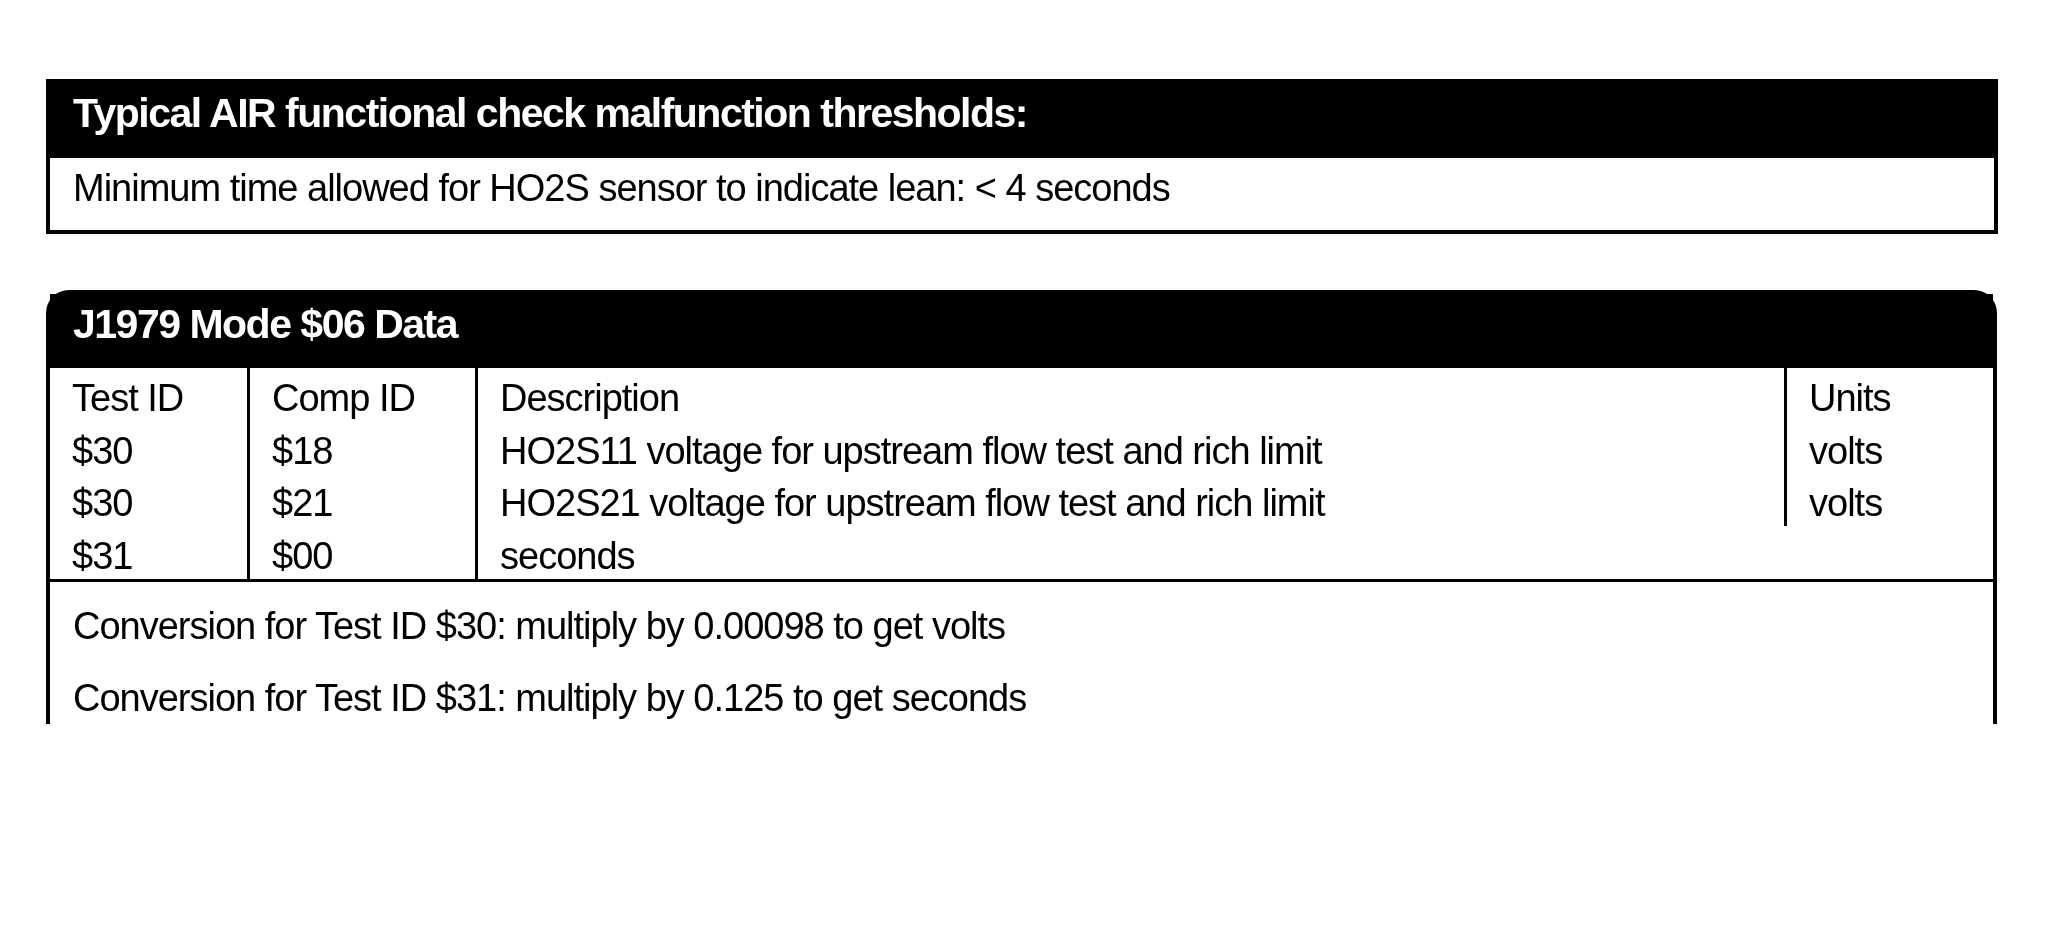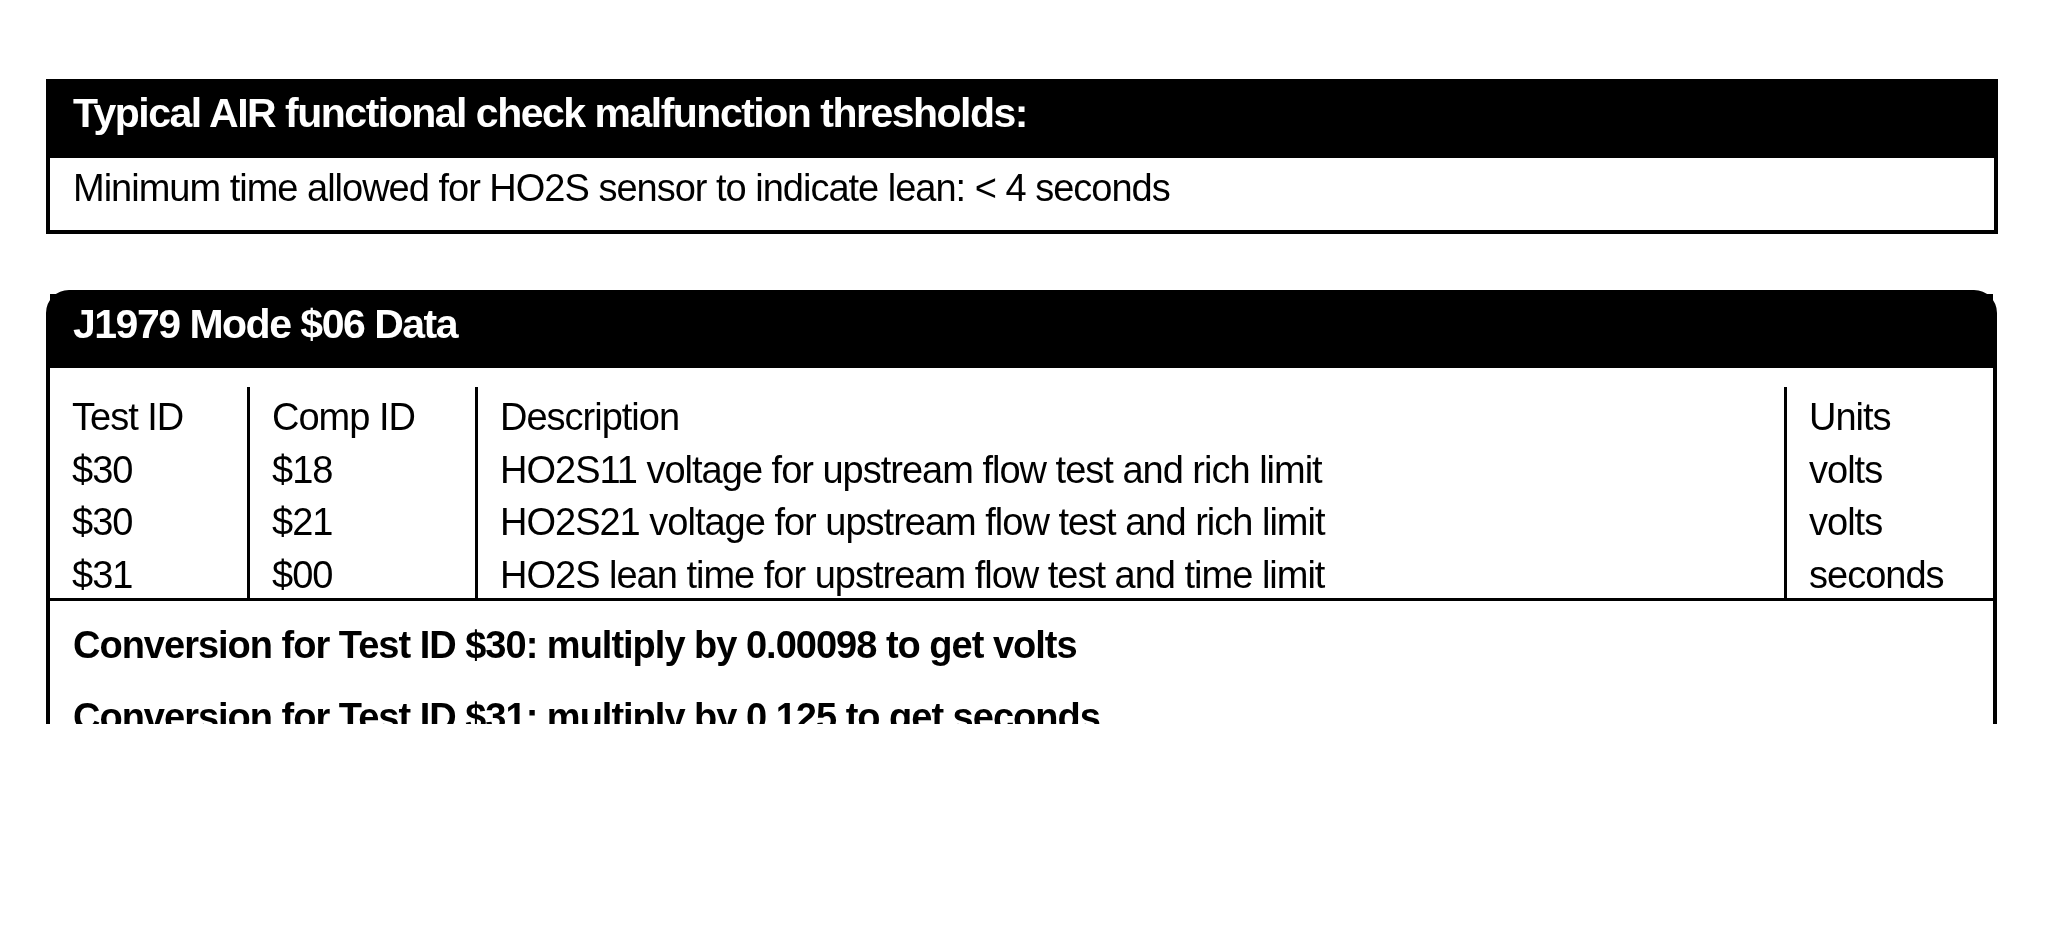--- a/index.html
+++ b/index.html
@@ -57,21 +57,20 @@
     width: 1951px;
     height: 543px;
     border-radius: 23px;
   }
   #mode06-table .black-bar { height: 74px; }
   .grid {
     display: grid;
     grid-template-columns: 197px 228px 1309px auto;
     width: 100%;
     box-sizing: border-box;
-    margin-top: 19px;
   }
   .cell {
     box-sizing: border-box;
     font-size: 38px;
     letter-spacing: -1px;
     line-height: 1.15;
     padding: 9px 6px 0 22px;
     white-space: nowrap;
     overflow: hidden;
   }
@@ -79,21 +78,21 @@
   .notes-cell {
     grid-column: 1 / -1;
     border-top: 3px solid #000000;
     box-sizing: border-box;
     height: 151px;
     font-size: 38px;
     letter-spacing: -1px;
     padding: 8px 0 0 23px;
     white-space: nowrap;
   }
-  .note-line { line-height: 72px; font-weight: bold; }
+  .note-line { line-height: 72px; }
   
   #figure-code {
     position: absolute;
     left: 46px;
     top: 848px;
     font-size: 26px;
     letter-spacing: -0.5px;
   }
 </style>
 </head>
@@ -127,21 +126,20 @@
       <div class="cell col-c drow">HO2S11 voltage for upstream flow test and rich limit</div>
       <div class="cell col-d drow">volts</div>
 
       <div class="cell col-a drow2">$30</div>
       <div class="cell col-b drow2">$21</div>
       <div class="cell col-c drow2">HO2S21 voltage for upstream flow test and rich limit</div>
       <div class="cell col-d drow2">volts</div>
 
       <div class="cell col-a drow">$31</div>
       <div class="cell col-b drow">$00</div>
-      <div class="cell col-c drow">HO2S lean time for upstream flow test and time limit</div>
       <div class="cell col-d drow">seconds</div>
 
       <div class="notes-cell">
         <div class="note-line">Conversion for Test ID $30: multiply by 0.00098 to get volts</div>
         <div class="note-line">Conversion for Test ID $31: multiply by 0.125 to get seconds</div>
       </div>
     </div>
   </div>
 
   <div id="figure-code">G00152260</div>

